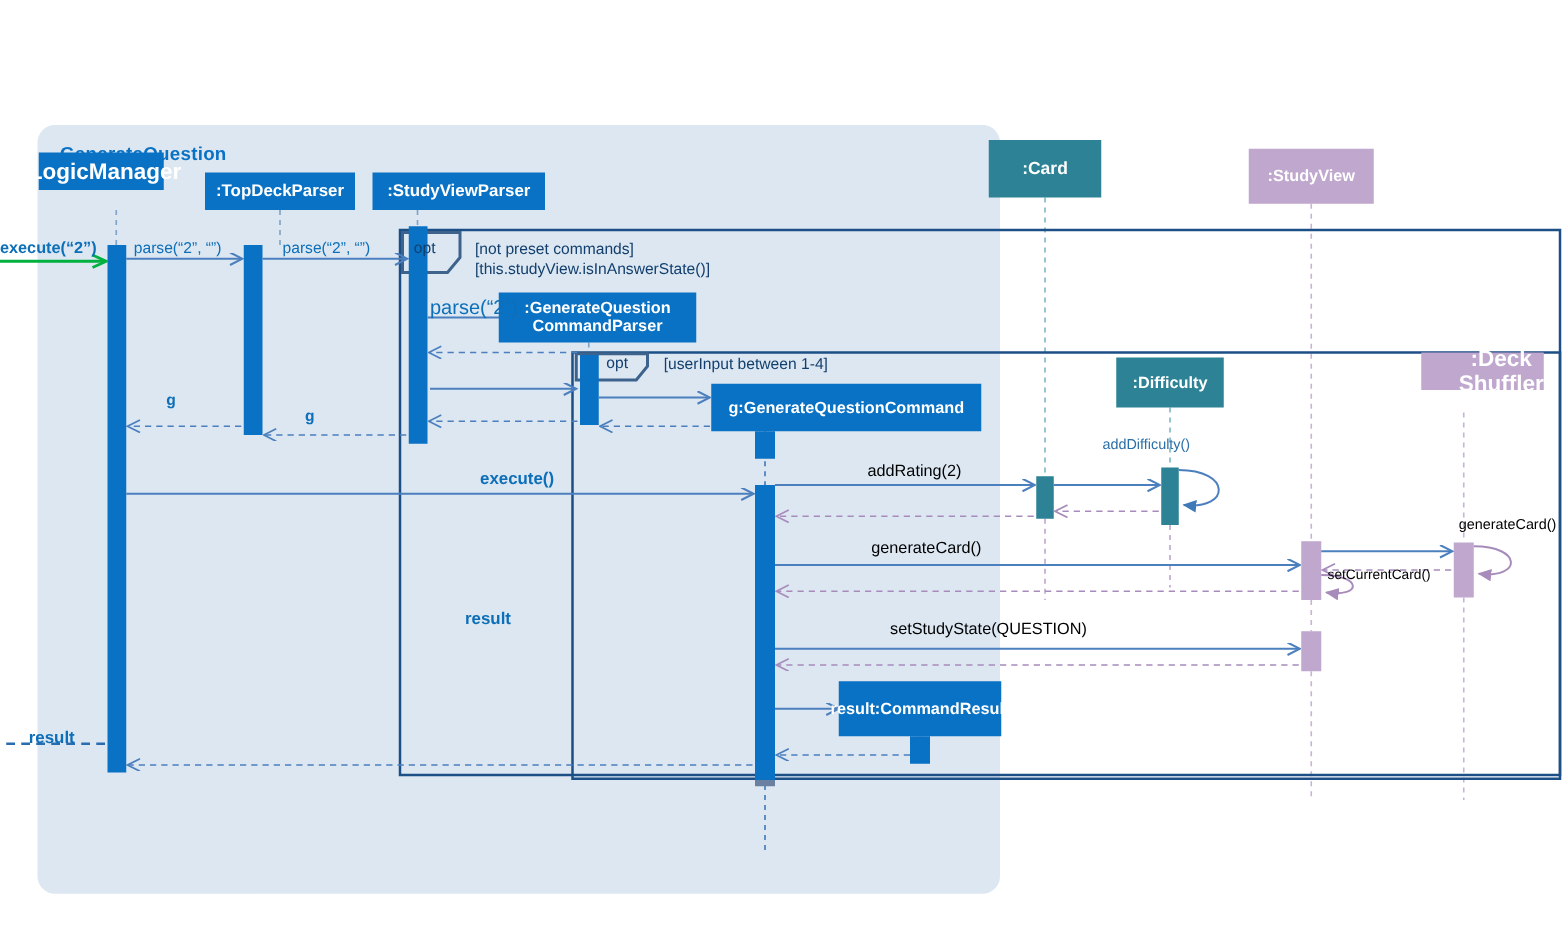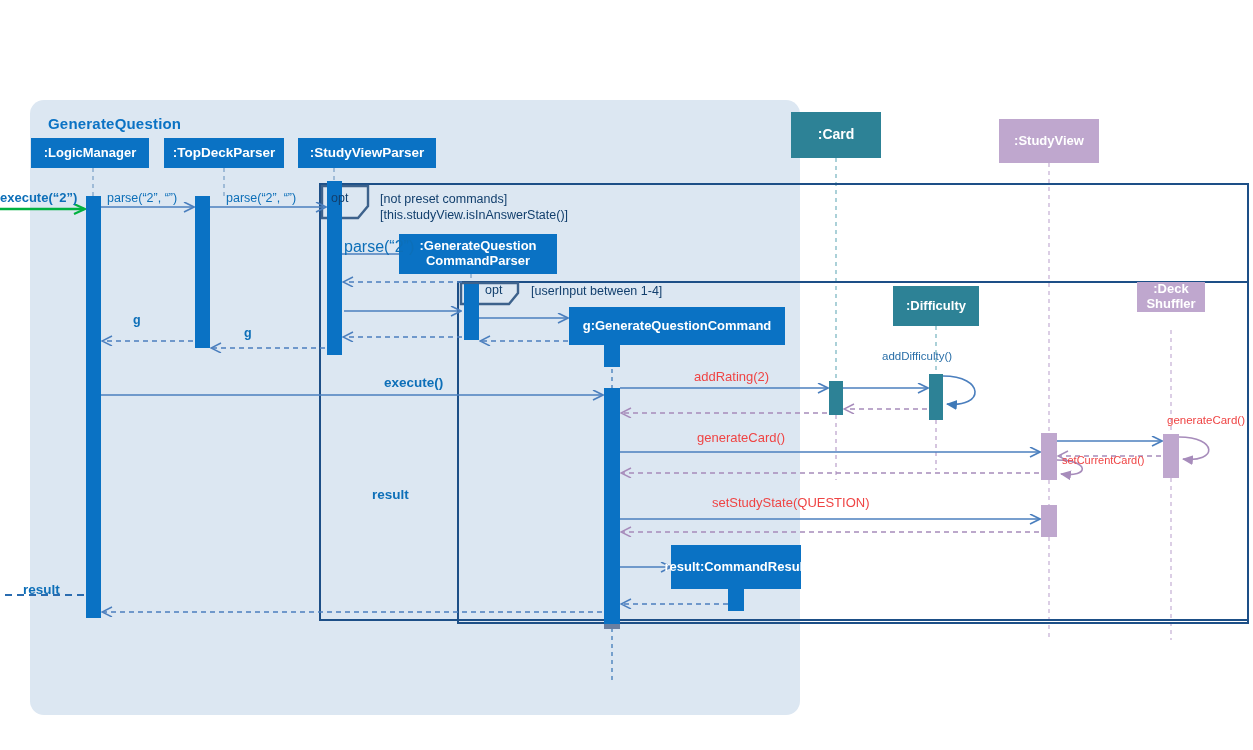--- a/index.html
+++ b/index.html
@@ -12,21 +12,21 @@
   .objbox{position:absolute;display:flex;align-items:center;justify-content:center;
           text-align:center;color:#ffffff;font-weight:bold;line-height:1.12;
           font-family:"Liberation Sans",sans-serif;}
   .objbox.blue{background:#0a72c4;}
   .objbox.teal{background:#2d8296;}
   .objbox.purple{background:#bfa7ce;}
 
   .frametitle{position:absolute;font-weight:bold;color:#0a72c4;font-size:15px;letter-spacing:.2px;}
 
   .msg-blue{color:#0d6fb8;font-size:12.5px;}
-  .msg-purple{color:#ef4444;font-size:12.5px;}
+  .msg-purple{color:#000000;font-size:12.5px;}
   .guard{color:#123f6d;font-size:12.5px;}
   .optlabel{color:#123f6d;font-size:12.5px;}
 </style>
 </head>
 <body>
 
 <div id="stage">
 
   <svg id="svgroot" viewBox="0 0 1253 750">
     <defs>
@@ -155,40 +155,40 @@
 
     <line x1="602" y1="612" x2="103" y2="612" stroke="#4b7fbe" stroke-width="1.3" stroke-dasharray="5,4" marker-end="url(#ah-blue-open)"></line>
 
     <line x1="84" y1="595" x2="0" y2="595" stroke="#2a6cb0" stroke-width="2" stroke-dasharray="7,5"></line>
 
     <rect x="604" y="624" width="16" height="5" fill="#6b7fa0"></rect>
   </svg>
 
   <div class="frametitle" style="left:48px;top:115px;">GenerateQuestion</div>
 
-  <div class="objbox blue" style="left:31px;top:138px;width:118px;height:30px;font-size:13px;">:LogicManager</div>
+  <div class="objbox blue" style="left:31px;top:122px;width:100px;height:30px;font-size:18px;">:LogicManager</div>
 
   <div class="objbox blue" style="left:164px;top:138px;width:120px;height:30px;font-size:13.5px;">:TopDeckParser</div>
 
   <div class="objbox blue" style="left:298px;top:138px;width:138px;height:30px;font-size:13.5px;">:StudyViewParser</div>
 
   <div class="objbox blue" style="left:399px;top:234px;width:158px;height:40px;font-size:13px;flex-direction:column;">
     <span>:GenerateQuestion</span>
     <span>CommandParser</span>
   </div>
 
   <div class="objbox blue" style="left:569px;top:307px;width:216px;height:38px;font-size:13px;">g:GenerateQuestionCommand</div>
 
   <div class="objbox teal" style="left:791px;top:112px;width:90px;height:46px;font-size:14px;">:Card</div>
 
   <div class="objbox teal" style="left:893px;top:286px;width:86px;height:40px;font-size:13px;">:Difficulty</div>
 
   <div class="objbox purple" style="left:999px;top:119px;width:100px;height:44px;font-size:13px;">:StudyView</div>
 
-  <div class="objbox purple" style="left:1137px;top:282px;width:68px;height:30px;font-size:13px;flex-direction:column;">
+  <div class="objbox purple" style="left:1137px;top:282px;width:68px;height:30px;font-size:18px;flex-direction:column;padding-left:30px;">
     <span>:Deck</span>
     <span>Shuffler</span>
   </div>
 
   <div class="objbox blue" style="left:671px;top:545px;width:130px;height:44px;font-size:13px;flex-direction:row;">
     <span>result:Command</span>
     <span>Result</span>
   </div>
 
   <div class="lbl optlabel" style="left:331px;top:191px;">opt</div>

